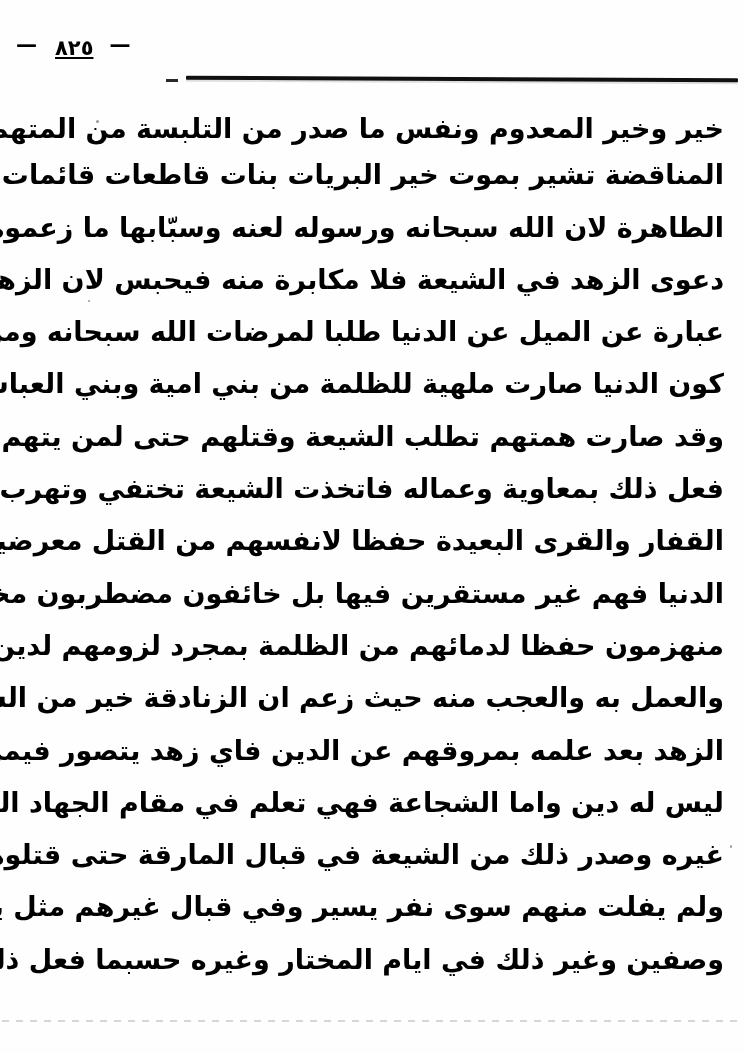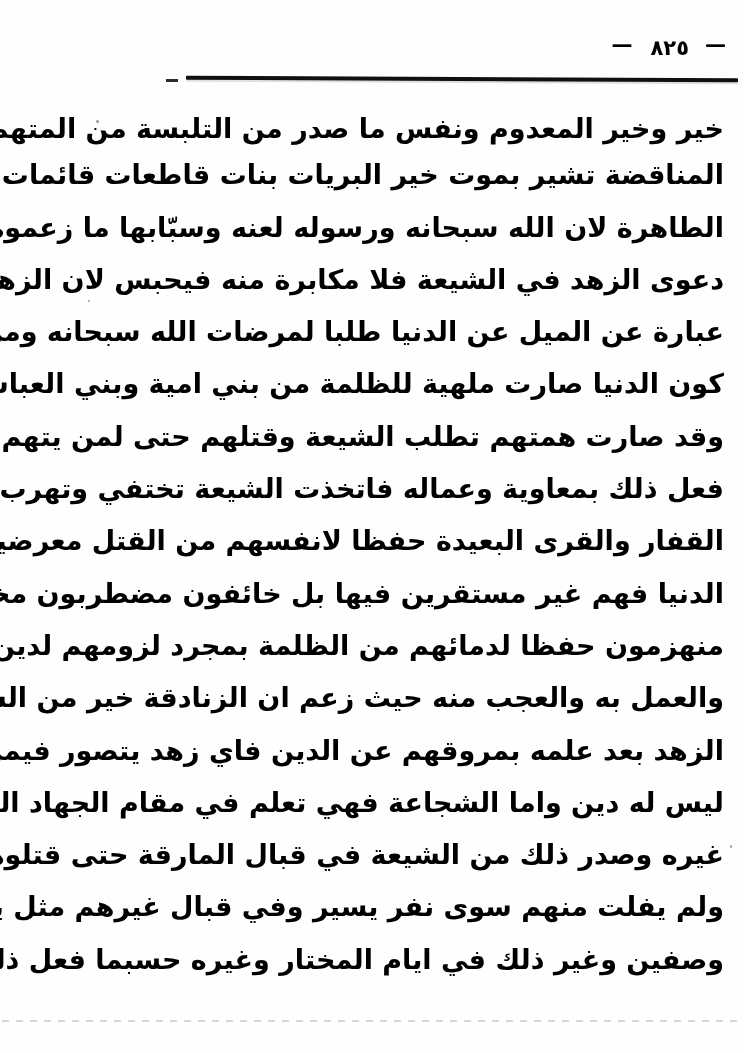--- a/index.html
+++ b/index.html
@@ -16,27 +16,28 @@
     overflow: hidden;
     font-family: "DejaVu Sans", sans-serif;
     direction: rtl;
   }
   
   .page-header {
     position: absolute;
     top: 36px;
     left: 0;
     width: 100%;
-    text-align: right;
+    text-align: left;
     direction: ltr;
     color: #0d0d0d;
     font-weight: bold;
     font-size: 21px;
     letter-spacing: 2px;
     filter: blur(0.35px) contrast(1.3);
+    text-decoration: underline;
   }
   .page-header .dash {
     display: inline-block;
     margin: 0 16px;
     transform: translateY(-3px);
     font-weight: bold;
   }
   .header-rule {
     position: absolute;
     top: 77px;

